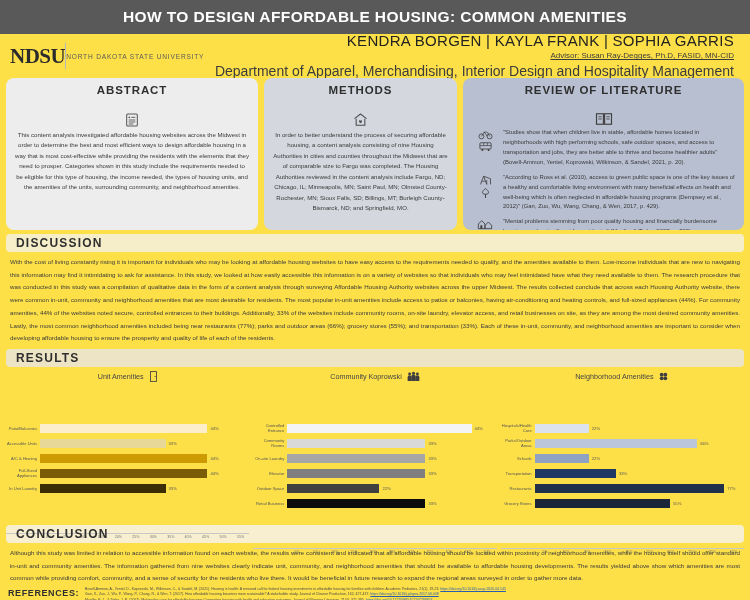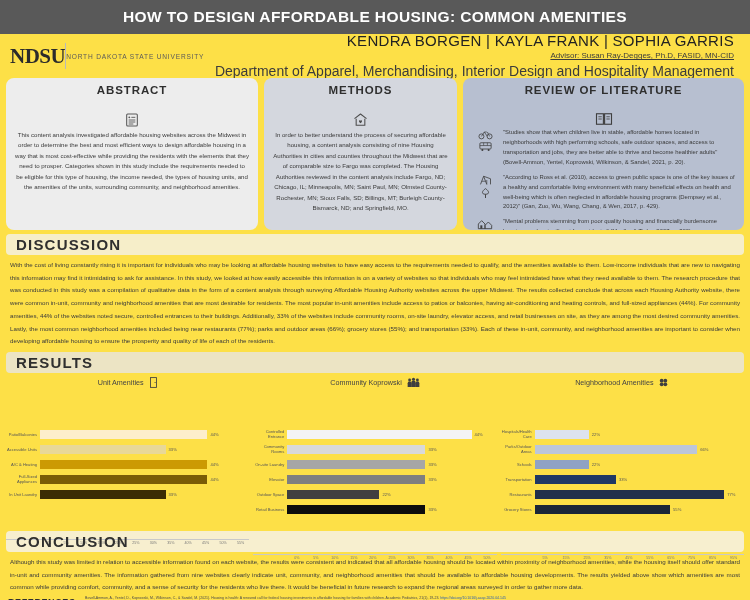--- a/index.html
+++ b/index.html
@@ -56,21 +56,21 @@
     font-size: 6.1px; line-height: 1.72; color: #3a3a3a; text-align: center;
   }
   .card-review p { text-align: left; font-size: 5.9px; line-height: 1.68; }
   .lit-item { display: flex; gap: 5px; align-items: flex-start; margin-bottom: 5px; }
   .lit-icons { flex: 0 0 26px; display: flex; flex-direction: column; align-items: center; gap: 1px; padding-top: 1px; }
   .lit-text { flex: 1; }
 
   
   .secbar {
     margin: 4px 6px 2px; border-radius: 4px;
-    font-size: 15px; font-weight: bold; color: #2f2f2f;
+    font-size: 12px; font-weight: bold; color: #2f2f2f;
     letter-spacing: 1.2px; padding: 2px 10px;
   }
   .secbar-discussion { background: #f6eec9; }
   .secbar-results    { background: #ece4c4; }
   .secbar-conclusion { background: #f7efcf; }
 
   .bodytext { padding: 2px 10px 0; }
   .bodytext p {
     font-size: 6.2px; line-height: 2.05; color: #3a3a3a; text-align: justify;
   }

